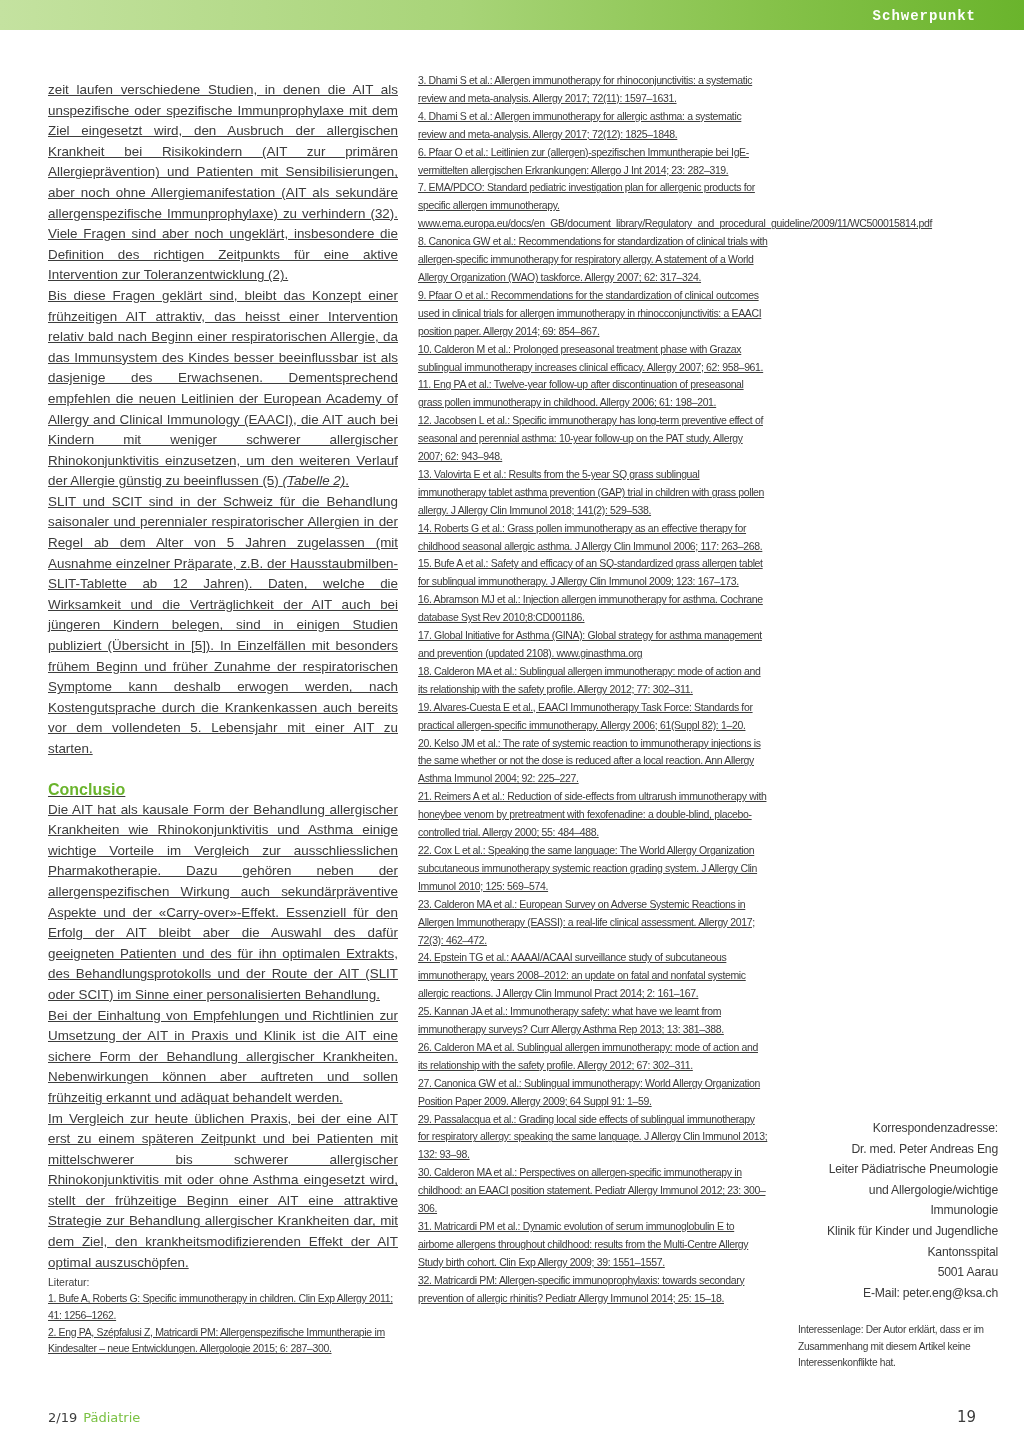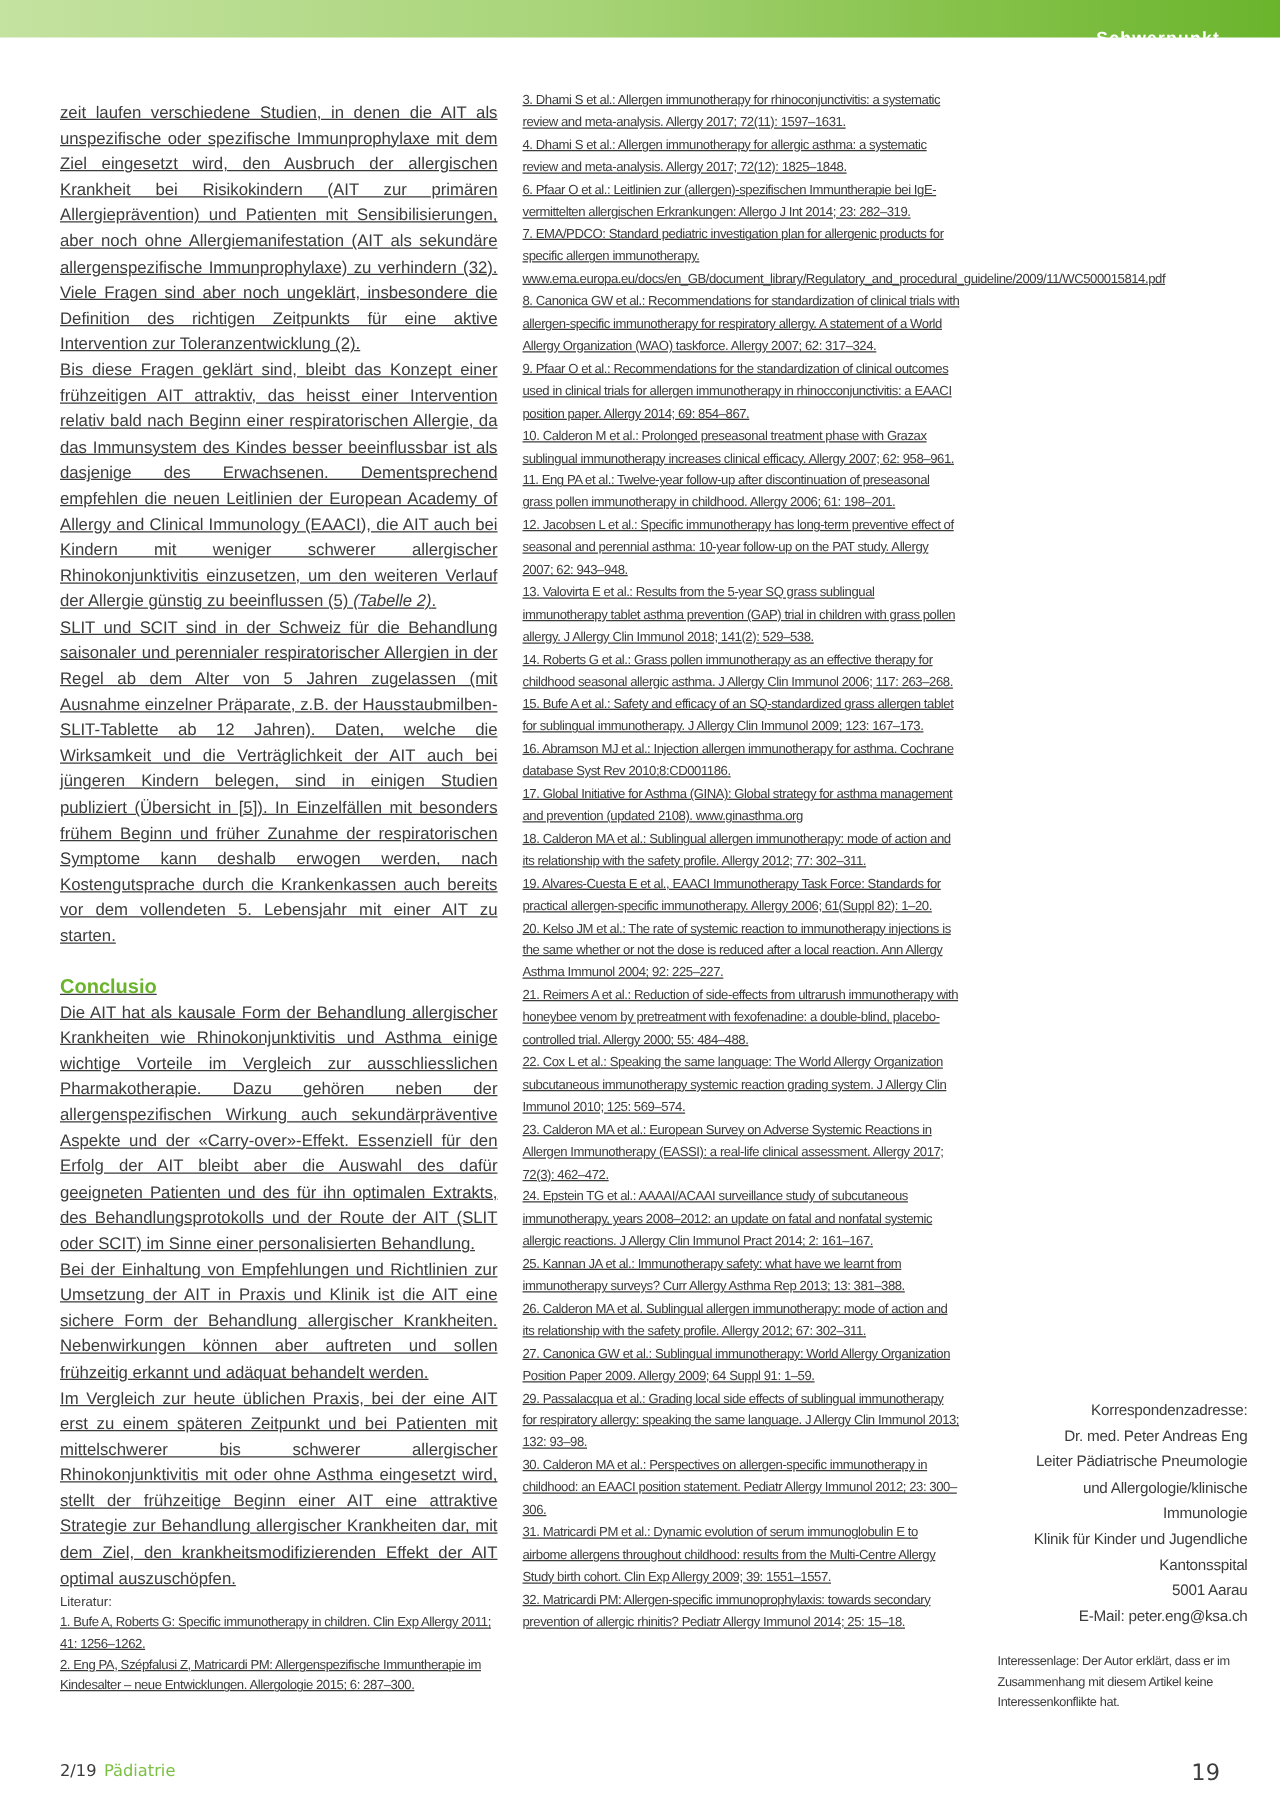--- a/index.html
+++ b/index.html
@@ -6,22 +6,22 @@
   body {
     width: 1024px; height: 1448px; position: relative; overflow: hidden;
     background: #ffffff; color: #3a3a3a;
     font-family: "Liberation Sans", sans-serif;
   }
   .header-bar {
     position: absolute; left: 0; top: 0; width: 1024px; height: 30px;
     background: linear-gradient(to right, #c4e2a0 0%, #a8d478 45%, #86c24a 75%, #6ab42c 100%);
   }
   .header-title {
-    position: absolute; right: 48px; top: 22px;
-    color: #ffffff; font-family: Liberation Sans, sans-serif; font-weight: bold;
+    position: absolute; right: 48px; top: 8px;
+    color: #ffffff; font-family: Liberation Mono, monospace; font-weight: bold;
     font-size: 14px; letter-spacing: 1px; margin-left: 40px;
   }
   .col-left {
     position: absolute; left: 48px; top: 80px; width: 350px;
     font-size: 13.4px; line-height: 20.6px; text-align: justify; color: #3c3c3c; text-decoration: underline;
   }
   .col-left p { margin: 0; }
   .col-left .heading {
     color: #6ab42c; font-weight: bold; font-size: 16px; margin-top: 20px; line-height: 20px;
   }
@@ -51,21 +51,21 @@
     position: absolute; left: 798px; top: 1322px; width: 190px;
     font-size: 10.2px; line-height: 16.5px; color: #3c3c3c; letter-spacing: -0.3px;
   }
   .footer-left {
     position: absolute; left: 48px; top: 1410px;
     font-family: "DejaVu Sans", sans-serif; font-size: 13px; color: #3c3c3c;
   }
   .footer-left .journal { color: #7ac143; margin-left: 6px; }
   .footer-right {
     position: absolute; right: 48px; top: 1408px;
-    font-family: "DejaVu Sans", sans-serif; font-size: 18px; color: #3c3c3c;
+    font-family: "DejaVu Sans", sans-serif; font-size: 15px; color: #3c3c3c;
   }
 </style>
 </head>
 <body>
 
 <div class="header-bar">
   <span class="header-title">Schwerpunkt</span>
 </div>
 
 <div class="col-left">
@@ -112,21 +112,21 @@
     <div class="ref">29. Passalacqua et al.: Grading local side effects of sublingual immunotherapy for respiratory allergy: speaking the same language. J Allergy Clin Immunol 2013; 132: 93–98.</div>
     <div class="ref">30. Calderon MA et al.: Perspectives on allergen-specific immunotherapy in childhood: an EAACI position statement. Pediatr Allergy Immunol 2012; 23: 300–306.</div>
     <div class="ref">31. Matricardi PM et al.: Dynamic evolution of serum immunoglobulin E to airbome allergens throughout childhood: results from the Multi-Centre Allergy Study birth cohort. Clin Exp Allergy 2009; 39: 1551–1557.</div>
     <div class="ref">32. Matricardi PM: Allergen-specific immunoprophylaxis: towards secondary prevention of allergic rhinitis? Pediatr Allergy Immunol 2014; 25: 15–18.</div>
   </div>
 
 <div class="corr" id="corr">
     <div>Korrespondenzadresse:</div>
     <div>Dr. med. Peter Andreas Eng</div>
     <div>Leiter Pädiatrische Pneumologie</div>
-    <div>und Allergologie/klinische</div>
+    <div>und Allergologie/wichtige</div>
     <div>Immunologie</div>
     <div>Klinik für Kinder und Jugendliche</div>
     <div>Kantonsspital</div>
     <div>5001 Aarau</div>
     <div>E-Mail: peter.eng@ksa.ch</div>
   </div>
 
 <div class="conflict">Interessenlage: Der Autor erklärt, dass er im Zusammenhang mit diesem Artikel keine Interessenkonflikte hat.</div>
 
 <div class="footer-left">

